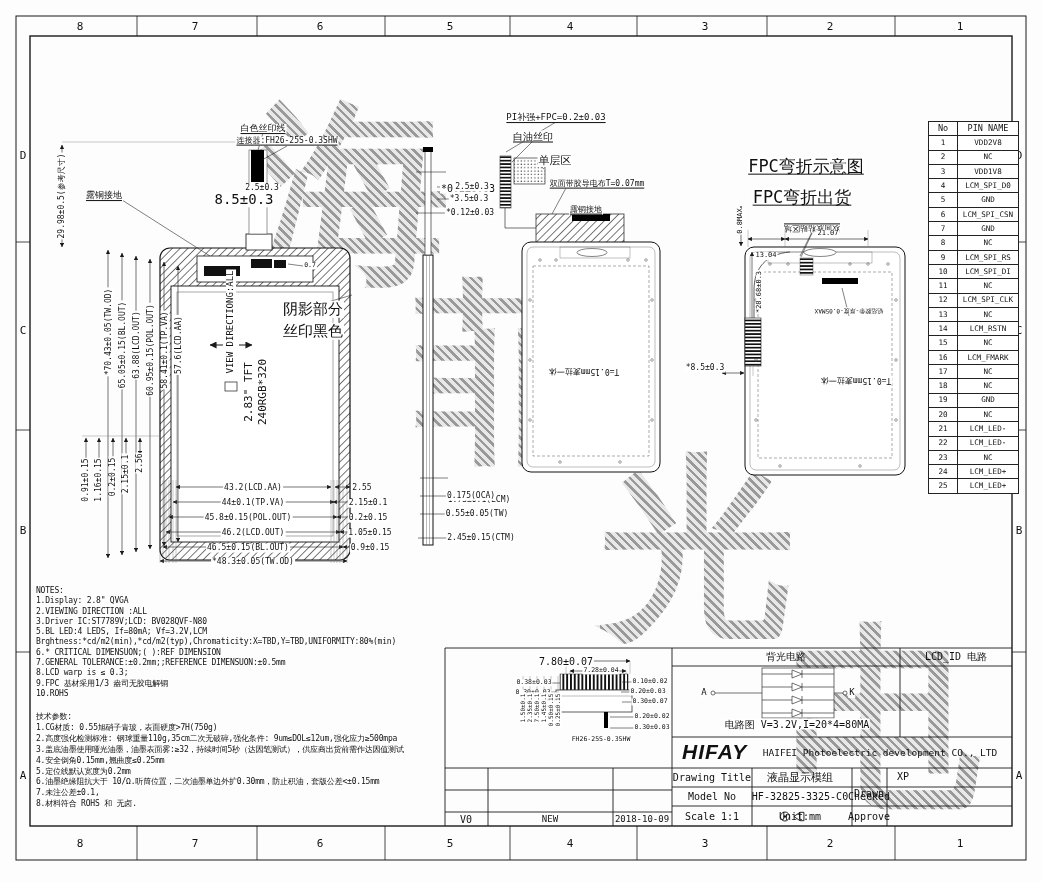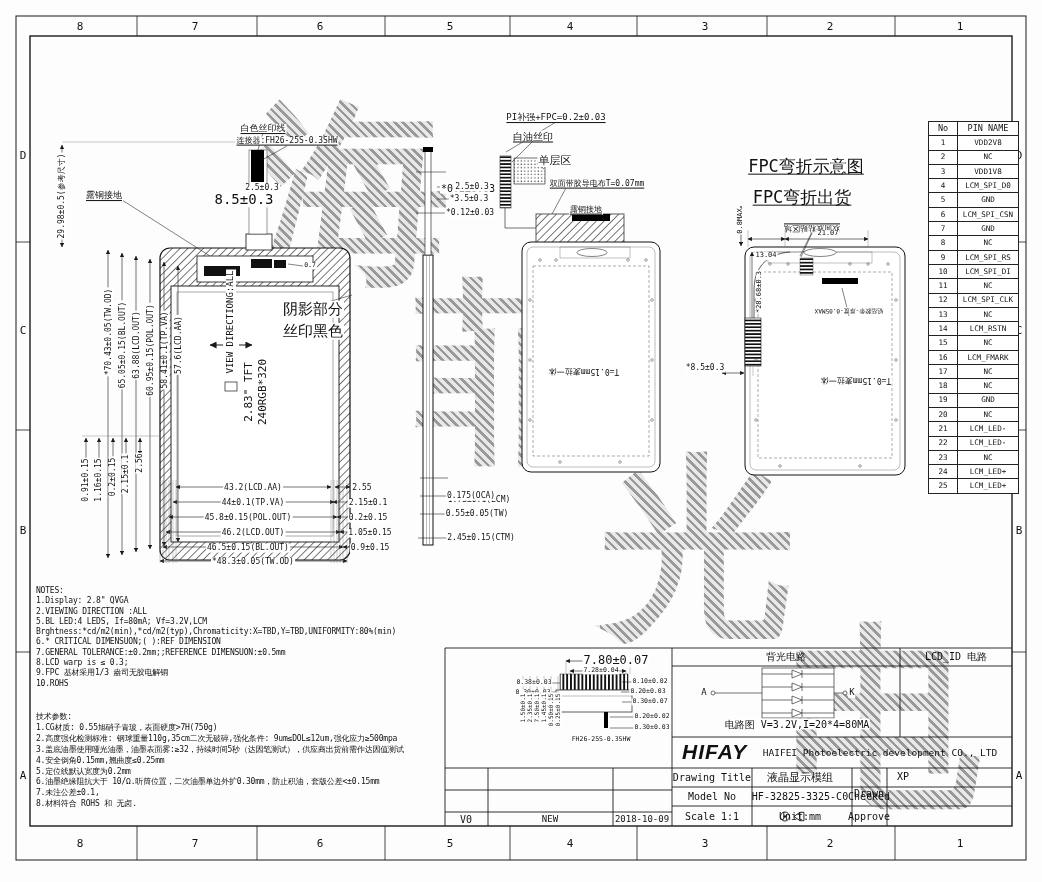--- a/index.html
+++ b/index.html
@@ -384,21 +384,21 @@
       <span class="lbl u" style="left: 806px; top: 166px; font-size: 17px; transform: translate(-50%, -50%) rotate(0deg);">FPC弯折示意图</span>
       <span class="lbl u" style="left: 802px; top: 197px; font-size: 17px; transform: translate(-50%, -50%) rotate(0deg);">FPC弯折出货</span>
       <span class="lbl u" style="left: 812px; top: 228px; font-size: 8px; transform: translate(-50%, -50%) rotate(180deg);">双面胶粘贴区域</span>
       <span class="lbl" style="left: 766px; top: 234px; font-size: 7px; transform: translate(-50%, -50%) rotate(0deg); margin-top: 22px;">13.04</span>
       <span class="lbl" style="left: 828px; top: 234px; font-size: 7px; transform: translate(-50%, -50%) rotate(0deg);">21.07</span>
       <span class="lbl" style="left: 741px; top: 221px; font-size: 7px; transform: translate(-50%, -50%) rotate(-90deg);">0.8MAX</span>
       <span class="lbl" style="left: 760px; top: 292px; font-size: 7px; transform: translate(-50%, -50%) rotate(-90deg);">*28.68±0.3</span>
       <span class="lbl" style="left: 705px; top: 368px; font-size: 8px; transform: translate(-50%, -50%) rotate(0deg);">*8.5±0.3</span>
       <span class="lbl" style="left: 849px; top: 311px; font-size: 6px; transform: translate(-50%, -50%) rotate(180deg);">铝箔胶带-厚度-0.05MAX</span>
       <span class="lbl" style="left: 856px; top: 380px; font-size: 8px; transform: translate(-50%, -50%) rotate(180deg);">T=0.15mm麦拉一体</span>
-      <span class="lbl" style="left: 616px; top: 661px; font-size: 12px; transform: translate(-50%, -50%) rotate(0deg); text-align: center;">7.80±0.07</span>
+      <span class="lbl" style="left: 566px; top: 661px; font-size: 10px; transform: translate(-50%, -50%) rotate(0deg); text-align: center;">7.80±0.07</span>
       <span class="lbl" style="left: 601px; top: 671px; font-size: 6.5px; transform: translate(-50%, -50%) rotate(0deg);">7.28±0.04</span>
       <span class="lbl" style="left: 534px; top: 683px; font-size: 6.5px; transform: translate(-50%, -50%) rotate(0deg);">0.38±0.03</span>
       <span class="lbl" style="left: 533px; top: 693px; font-size: 6.5px; transform: translate(-50%, -50%) rotate(0deg);">0.30±0.03</span>
       <span class="lbl" style="left: 650px; top: 682px; font-size: 6.5px; transform: translate(-50%, -50%) rotate(0deg);">0.10±0.02</span>
       <span class="lbl" style="left: 648px; top: 692px; font-size: 6.5px; transform: translate(-50%, -50%) rotate(0deg);">0.20±0.03</span>
       <span class="lbl" style="left: 650px; top: 702px; font-size: 6.5px; transform: translate(-50%, -50%) rotate(0deg);">0.30±0.07</span>
       <span class="lbl" style="left: 652px; top: 717px; font-size: 6.5px; transform: translate(-50%, -50%) rotate(0deg);">0.20±0.02</span>
       <span class="lbl" style="left: 652px; top: 728px; font-size: 6.5px; transform: translate(-50%, -50%) rotate(0deg);">0.30±0.03</span>
       <span class="lbl" style="left: 523px; top: 708px; font-size: 6px; transform: translate(-50%, -50%) rotate(-90deg);">1.50±0.1</span>
       <span class="lbl" style="left: 530px; top: 708px; font-size: 6px; transform: translate(-50%, -50%) rotate(-90deg);">2.35±0.1</span>
@@ -436,20 +436,21 @@
       <span class="zone" style="left: 23px; top: 530px;">B</span>
       <span class="zone" style="left: 1019px; top: 530px;">B</span>
       <span class="zone" style="left: 23px; top: 775px;">A</span>
       <span class="zone" style="left: 1019px; top: 775px;">A</span>
     </div>
 
 <div id="notes">
       <div>NOTES:</div>
       <div>1.Display:  2.8" QVGA</div>
       <div>2.VIEWING DIRECTION :ALL</div>
+      <div>3.Driver IC:ST7789V;LCD: BV028QVF-N80</div>
       <div>5.BL LED:4 LEDS, If=80mA; Vf=3.2V,LCM</div>
       <div>Brghtness:*cd/m2(min),*cd/m2(typ),Chromaticity:X=TBD,Y=TBD,UNIFORMITY:80%(min)</div>
       <div>6.* CRITICAL DIMENSUON;( ):REF DIMENSION</div>
       <div>7.GENERAL TOLERANCE:±0.2mm;;REFERENCE DIMENSUON:±0.5mm</div>
       <div>8.LCD warp is ≤ 0.3;</div>
       <div>9.FPC 基材采用1/3 盎司无胶电解铜</div>
       <div>10.ROHS</div>
     </div>
 <div id="tech">
       <div>技术参数:</div>

